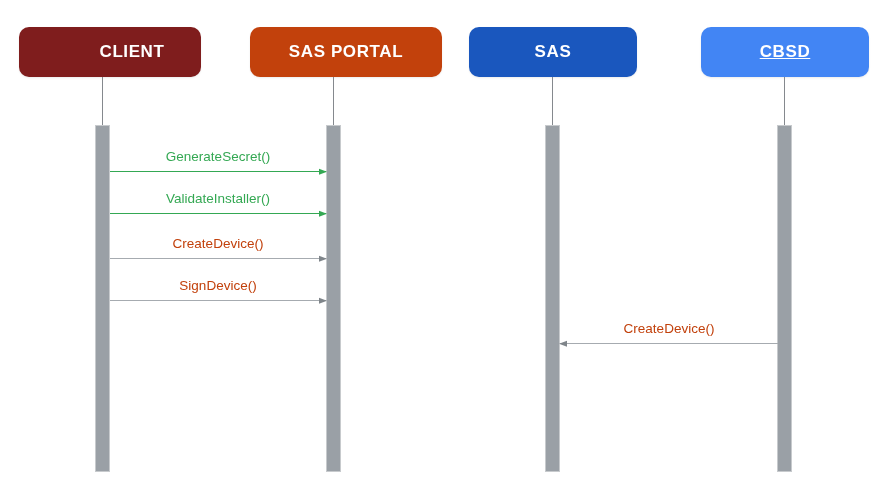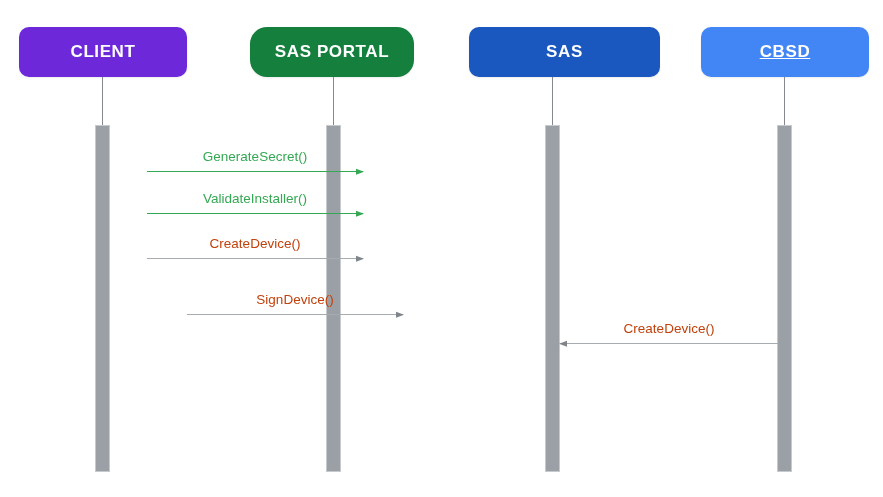--- a/index.html
+++ b/index.html
@@ -12,23 +12,23 @@
   }
 
   
   .actor-box {
     position:absolute; top:27px; height:50px;
     border-radius:10px;
     display:flex; align-items:center; justify-content:center;
     color:#ffffff; font-weight:bold; font-size:17px; letter-spacing:0.6px;
     box-shadow:0 1px 2px rgba(0,0,0,0.08);
   }
-  .actor-client     { left:19px;  width:168px; background:#6d28d9; }
-  .actor-sas-portal { left:250px; width:164px; background:#15803d;border-radius:17px; }
-  .actor-sas        { left:469px; width:191px; background:#1A57BE; }
+  .actor-client     { left:19px;  width:138px; background:#7f1d1d;padding-left:44px; }
+  .actor-sas-portal { left:250px; width:192px; background:#c2410c; }
+  .actor-sas        { left:469px; width:168px; background:#1A57BE; }
   .actor-cbsd       { left:701px; width:168px; background:#4285F4;text-decoration:underline; }
 
   
   .stub {
     position:absolute; top:77px; height:48px; width:1px;
     background:#85898E;
   }
   .stub-client { left:102px; } .stub-sas-portal { left:333px; }
   .stub-sas { left:552px; }    .stub-cbsd { left:784px; }
 
@@ -39,24 +39,24 @@
     box-sizing:content-box;
   }
   .bar-client { left:95px; }  .bar-sas-portal { left:326px; }
   .bar-sas { left:545px; }    .bar-cbsd { left:777px; }
 
   
   .msg {
     position:absolute; height:26px;
     display:flex; flex-direction:column; justify-content:flex-end;
   }
-  .msg-left-group  { left:110px; width:216px;padding-left:37px; }
+  .msg-left-group  { left:110px; width:216px; }
   .msg-right-group { left:560px; width:218px; }
   .msg-1 { top:146px; } .msg-2 { top:188px; }
-  .msg-3 { top:233px; } .msg-4 { top:289px;margin-left:40px; }
+  .msg-3 { top:233px; } .msg-4 { top:275px; }
   .msg-5 { top:318px; } .msg-6 { top:362px; }
 
   .msg .label {
     text-align:center; font-size:13.5px; line-height:16px;
     margin-bottom:6px; white-space:nowrap;
   }
   .msg-green .label { color:#34A853; }
   .msg-gray  .label { color:#c2410c; }
 
   .msg .line { position:relative; height:0; }

